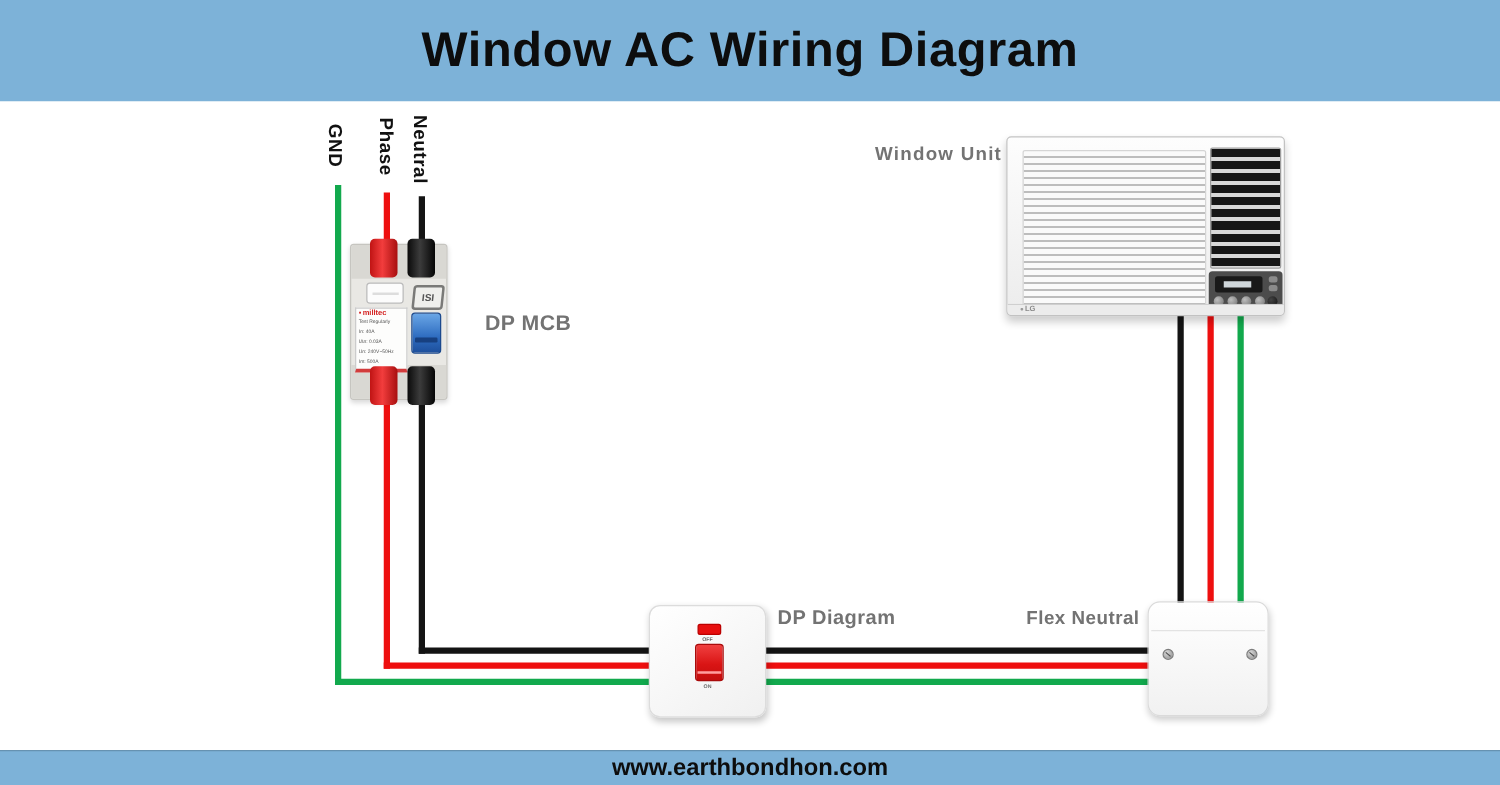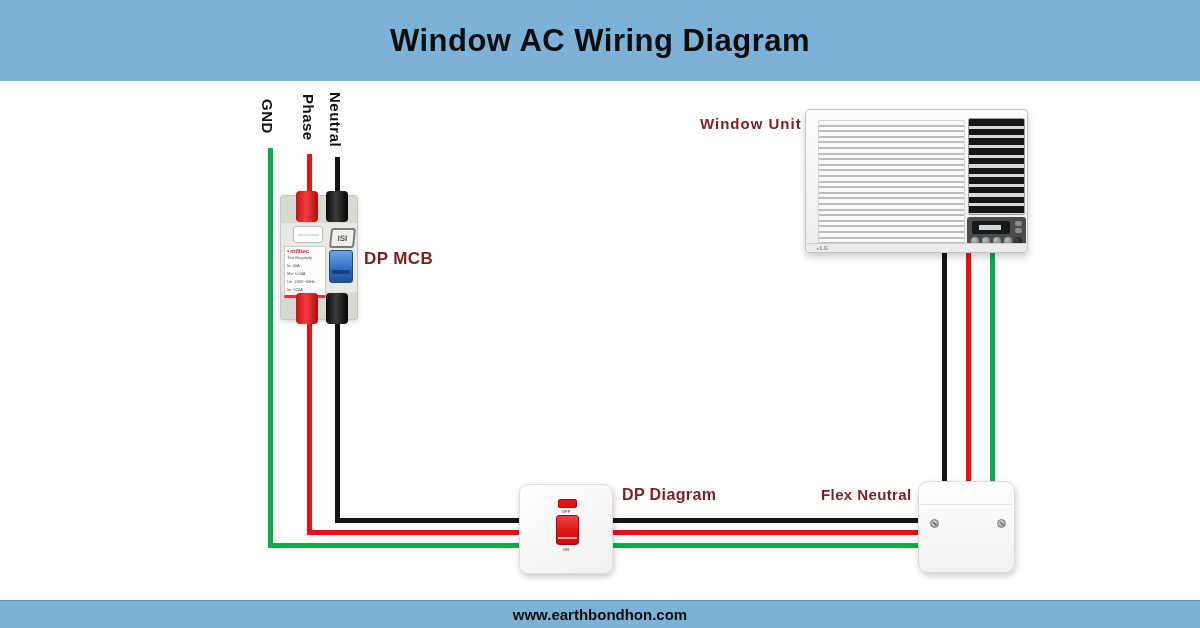--- a/index.html
+++ b/index.html
@@ -4,33 +4,33 @@
 <style>
   * { margin:0; padding:0; box-sizing:border-box; }
   html,body { background:#fff; font-family:"Liberation Sans","DejaVu Sans",sans-serif; }
   #stage {
     position:relative; width:1200px; height:628px; background:#fff; overflow:hidden;
     --c-banner:#7db2d8; --c-phase:#ee0f0f; --c-neutral:#141414; --c-gnd:#12a94d;
   }
   
   .banner { position:absolute; left:0; width:1200px; background:var(--c-banner); display:flex; align-items:center; justify-content:center; }
   #header-banner { top:0; height:81px; }
-  #header-banner .title { font-size:31px; font-weight:bold; color:#0d0d0d; letter-spacing:.5px; }
+  #header-banner .title { font-size:39px; font-weight:bold; color:#0d0d0d; letter-spacing:.5px; }
   #footer-banner { top:600px; height:28px; border-top:1px solid rgba(0,0,0,.18); }
-  #footer-banner .url { font-size:15px; font-weight:bold; color:#0d0d0d; }
+  #footer-banner .url { font-size:19px; font-weight:bold; color:#0d0d0d; }
   
   .wire { position:absolute; z-index:1; }
   .wire.h { height:5px; } .wire.v { width:5px; }
   .phase   { background:var(--c-phase); }
   .neutral { background:var(--c-neutral); }
   .gnd     { background:var(--c-gnd); }
   
   .feed-label { position:absolute; writing-mode:vertical-rl; font-size:15px; font-weight:bold; color:#111; letter-spacing:.5px; }
   
-  .comp-label { position:absolute; font-weight:bold; color:#7f1d1d; letter-spacing:.4px; white-space:nowrap; }
+  .comp-label { position:absolute; font-weight:bold; color:#737373; letter-spacing:.4px; white-space:nowrap; }
   
   #mcb { position:absolute; left:280px; top:190px; width:78px; height:135px; z-index:3; }
   #mcb .body { position:absolute; left:0; top:5px; width:78px; height:125px; background:#e9e8e4; border:1px solid #c6c5c0; border-radius:3px; box-shadow:0 2px 4px rgba(0,0,0,.15); }
   #mcb .strip { position:absolute; left:1px; width:76px; height:27px; background:#d9d8d3; }
   #mcb .strip.top { top:6px; border-radius:2px 2px 0 0; }
   #mcb .strip.bottom { top:102px; border-radius:0 0 2px 2px; }
   .terminal { position:absolute; width:22px; height:31px; border-radius:4px; z-index:4; }
   .terminal.red   { background:linear-gradient(90deg,#c01414,#f23d3d 45%,#a80f0f); }
   .terminal.black { background:linear-gradient(90deg,#0a0a0a,#3c3c3c 45%,#050505); }
   #mcb .label-window { position:absolute; left:13px; top:36px; width:30px; height:17px; background:#fcfcfc; border:1px solid #bbb; border-radius:3px; }
@@ -108,21 +108,21 @@
       <div class="brand">milltec</div>
       <div class="spec-line">Test Regularly</div>
       <div class="spec-line">In: 40A</div>
       <div class="spec-line">IΔn: 0.03A</div>
       <div class="spec-line">Un: 240V~50Hz</div>
       <div class="spec-line">Im: 500A</div>
       <div class="spec-line">30 mA</div>
     </div>
     <div class="rocker"></div>
   </div>
-  <div class="comp-label" style="left:364px; top:249px; font-size:17px;">DP MCB</div>
+  <div class="comp-label" style="left:388px; top:249px; font-size:17px;">DP MCB</div>
 
   <div class="comp-label" style="left:700px; top:115px; font-size:15px; letter-spacing:1px;">Window Unit</div>
   <div id="ac-unit">
     <div class="louvers"></div>
     <div class="grille"></div>
     <div class="panel">
       <div class="display"></div>
       <div class="side-btn" style="top:4px;"></div>
       <div class="side-btn" style="top:11px;"></div>
       <div class="btn-row">

